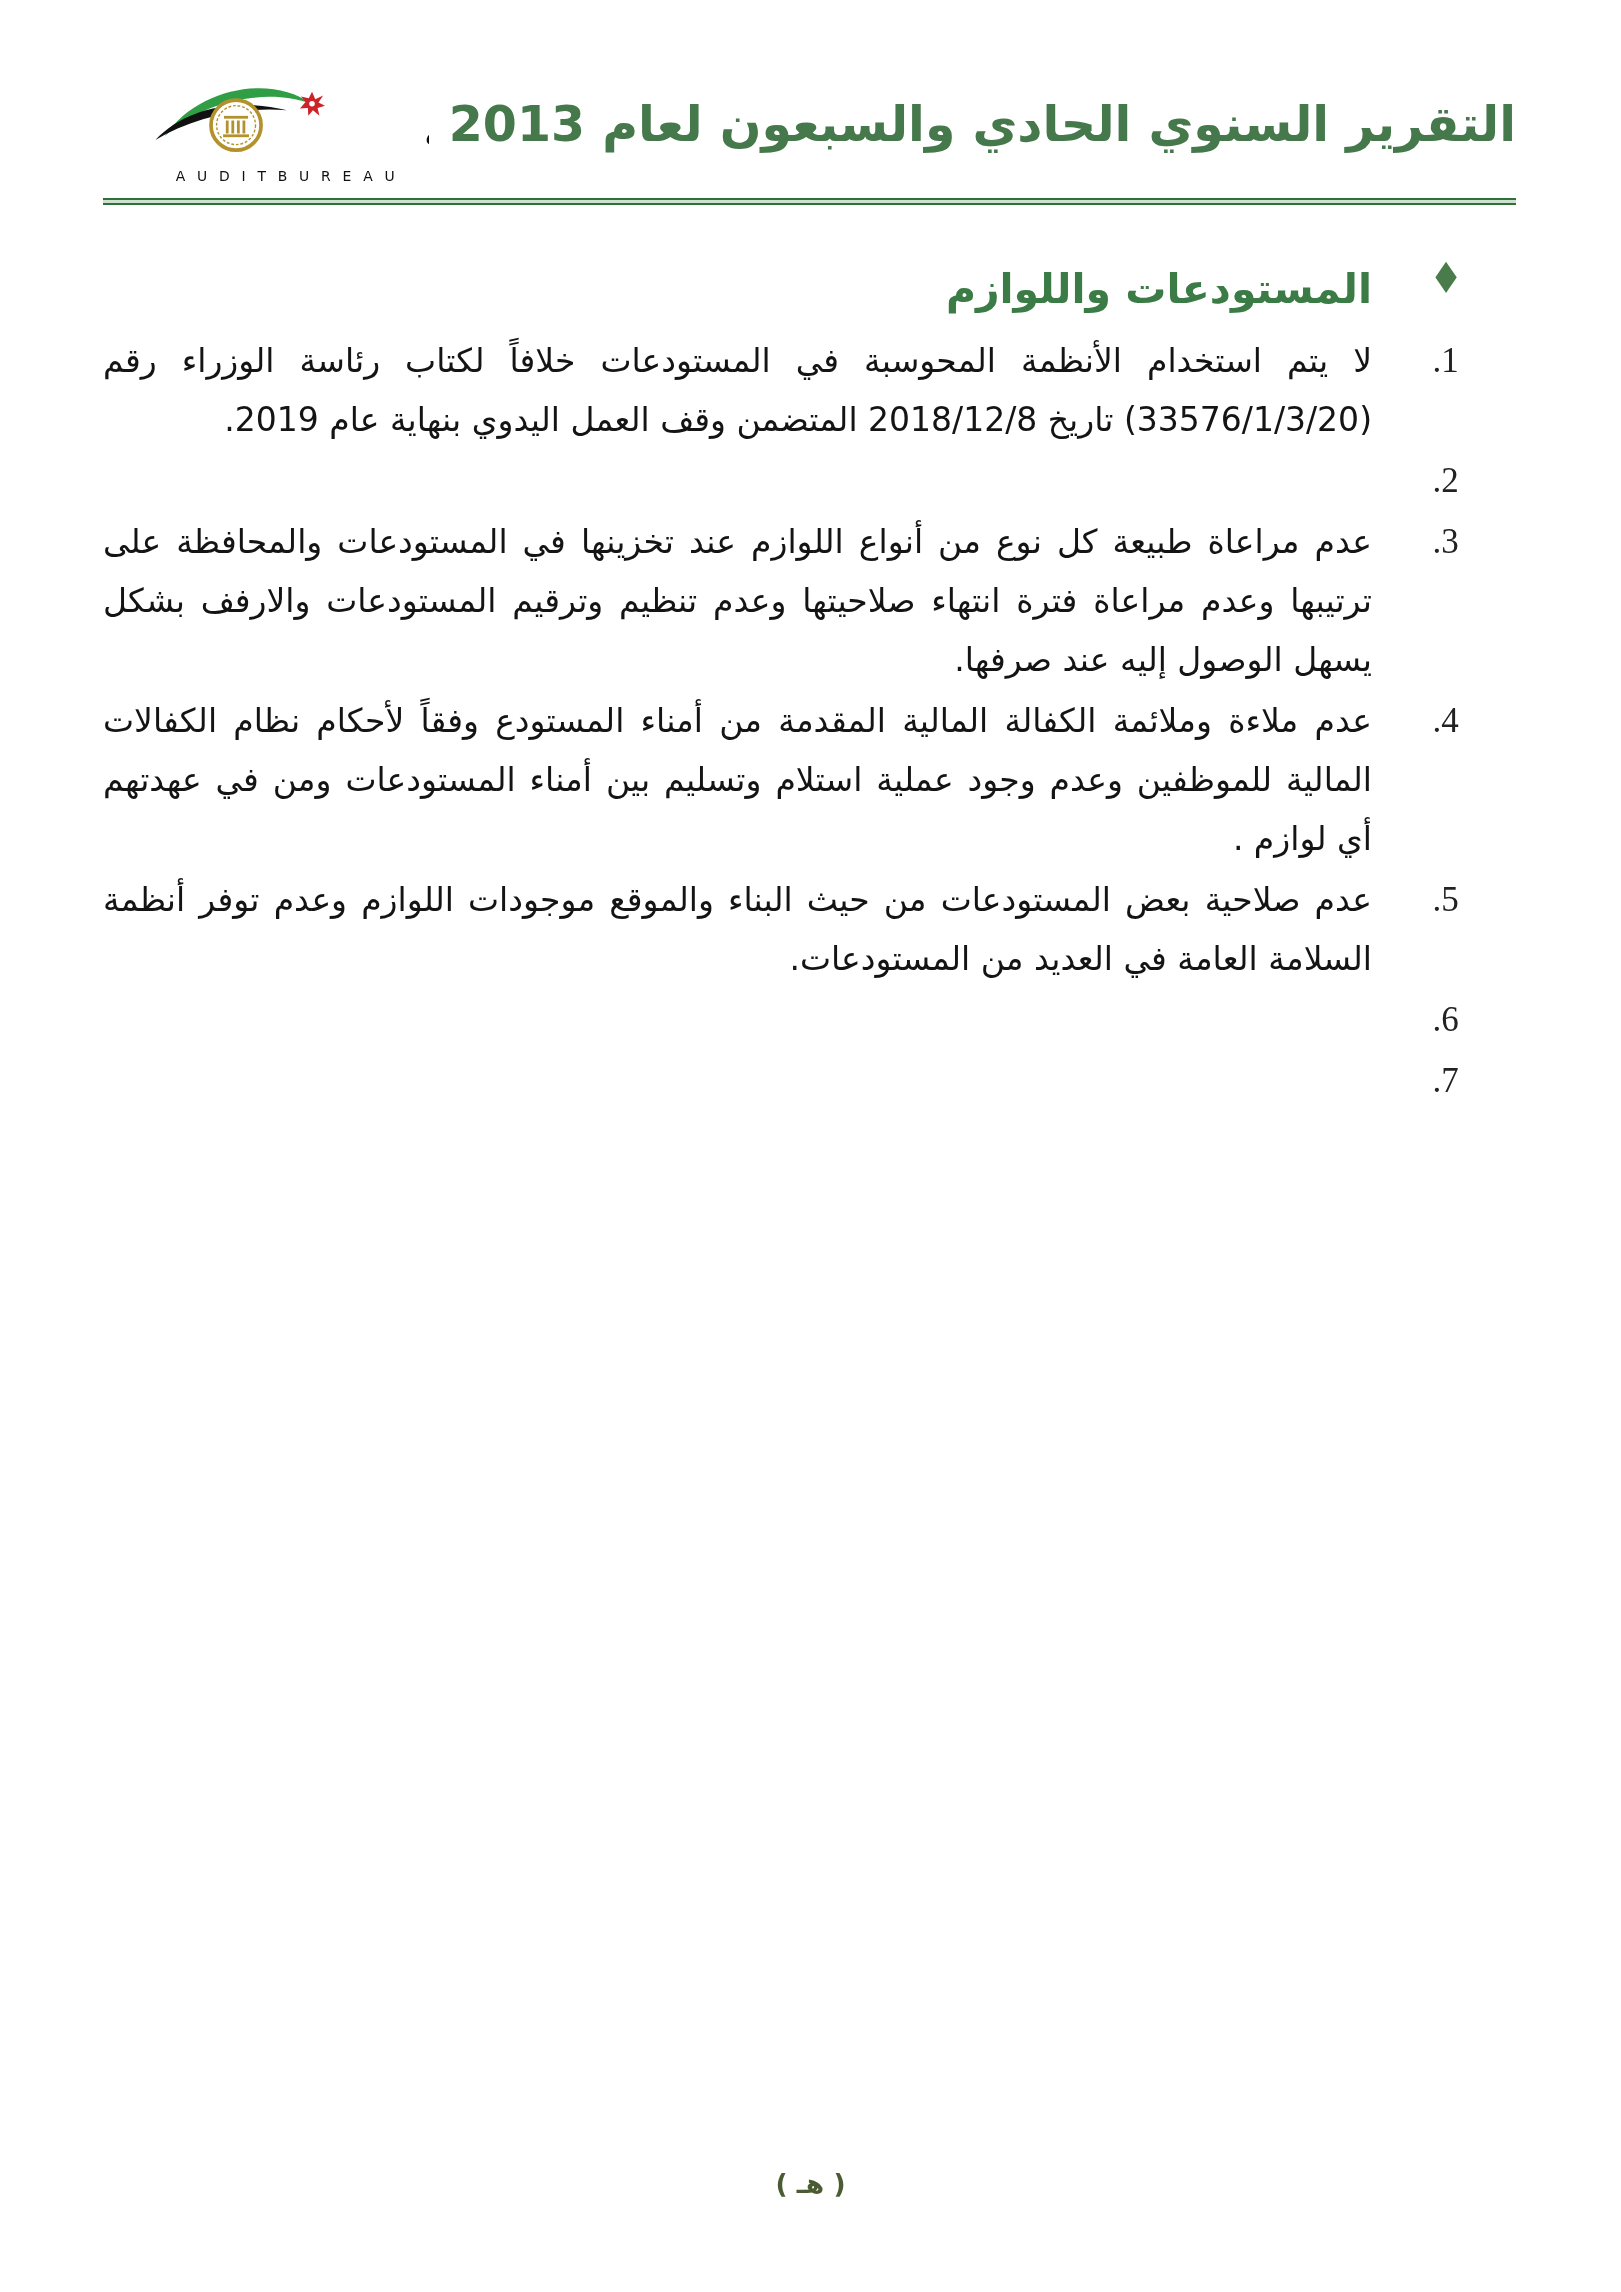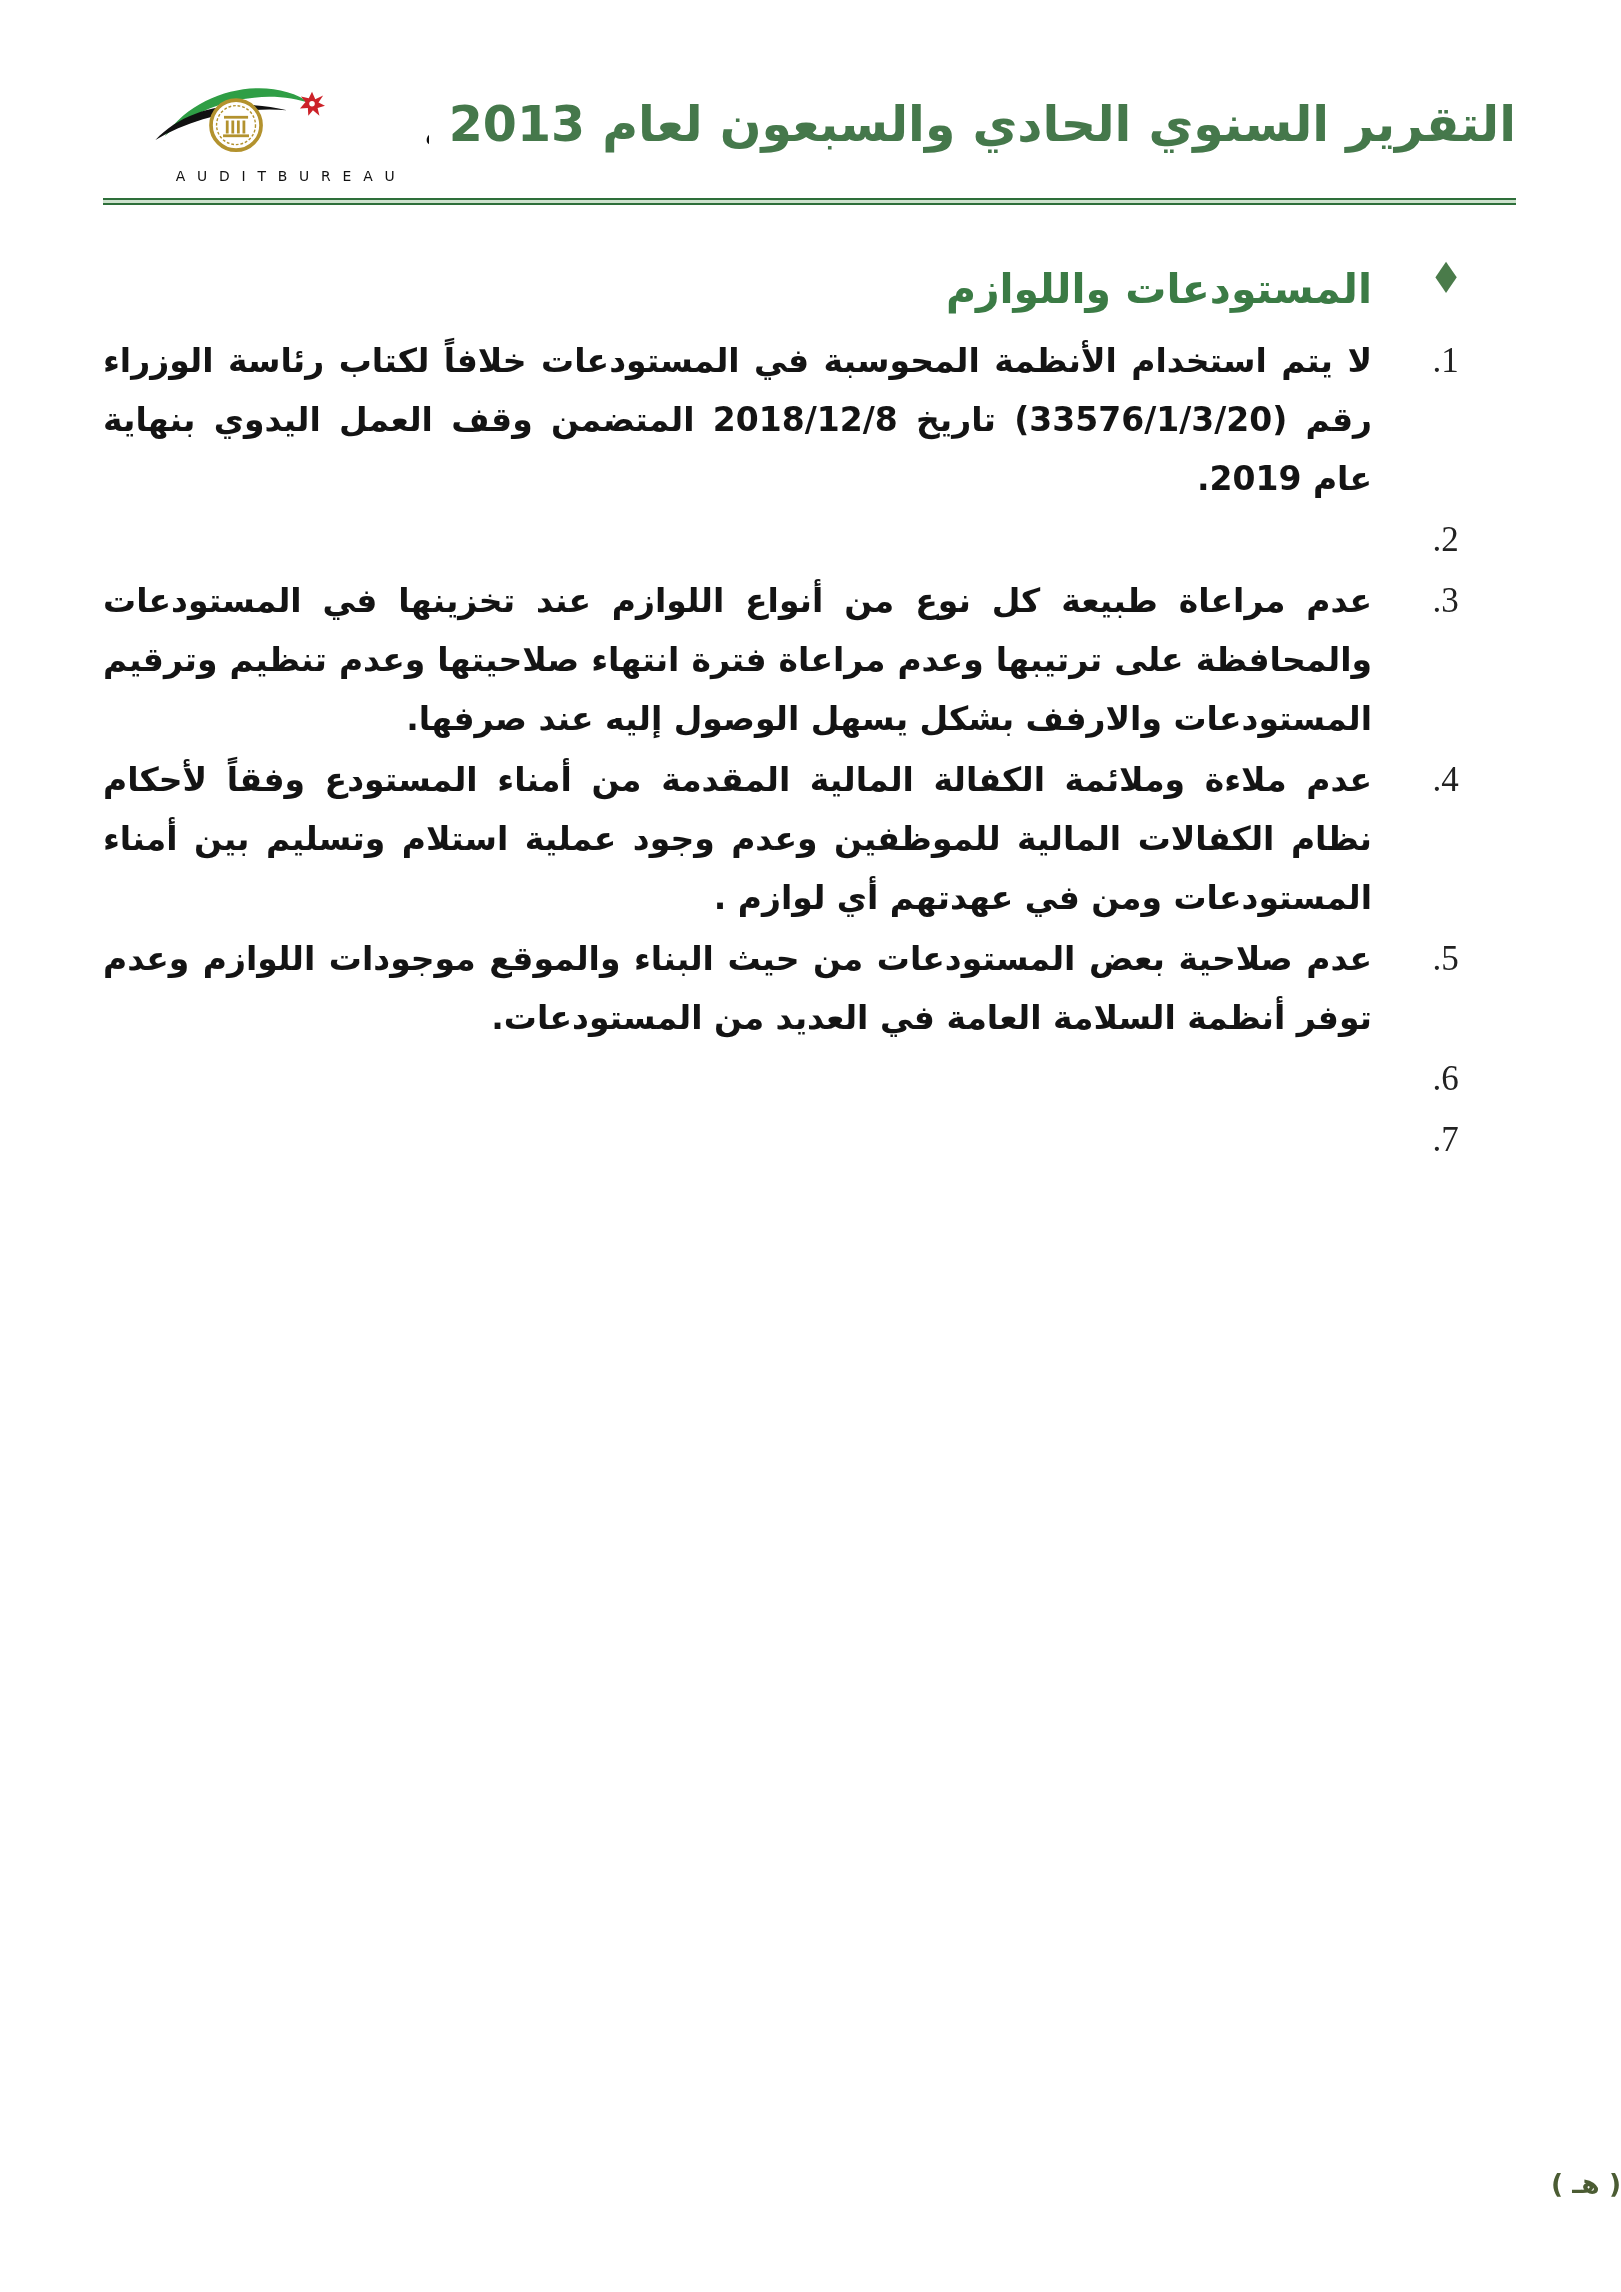--- a/index.html
+++ b/index.html
@@ -52,26 +52,26 @@
   
   .findings{margin-top:15.7px;}
   .finding-row{display:flex;align-items:flex-start;margin-bottom:2px;}
   .num-cell{
     flex:0 0 147px;text-align:center;direction:rtl;
     font-family:"Liberation Serif","DejaVu Serif",serif;
     font-size:35px;line-height:59px;color:#222;
   }
   .finding-text{
     flex:1;color:var(--text-black);
-    font-size:33px;font-weight:700;line-height:59px;
+    font-size:33px;font-weight:400;line-height:59px;
     text-align:justify;text-justify:inter-word;
   }
   
   .page-footer{
-    position:absolute;left:0;right:0;top:2168px;
+    position:absolute;left:0;right:0;top:2168px;text-align:center;
     color:var(--footer-green);font-size:26.5px;font-weight:700;direction:rtl;
   }
   svg text{font-family:"DejaVu Sans",sans-serif;}
 </style>
 </head>
 <body>
 
 <div class="page">
 
   <div class="header">

